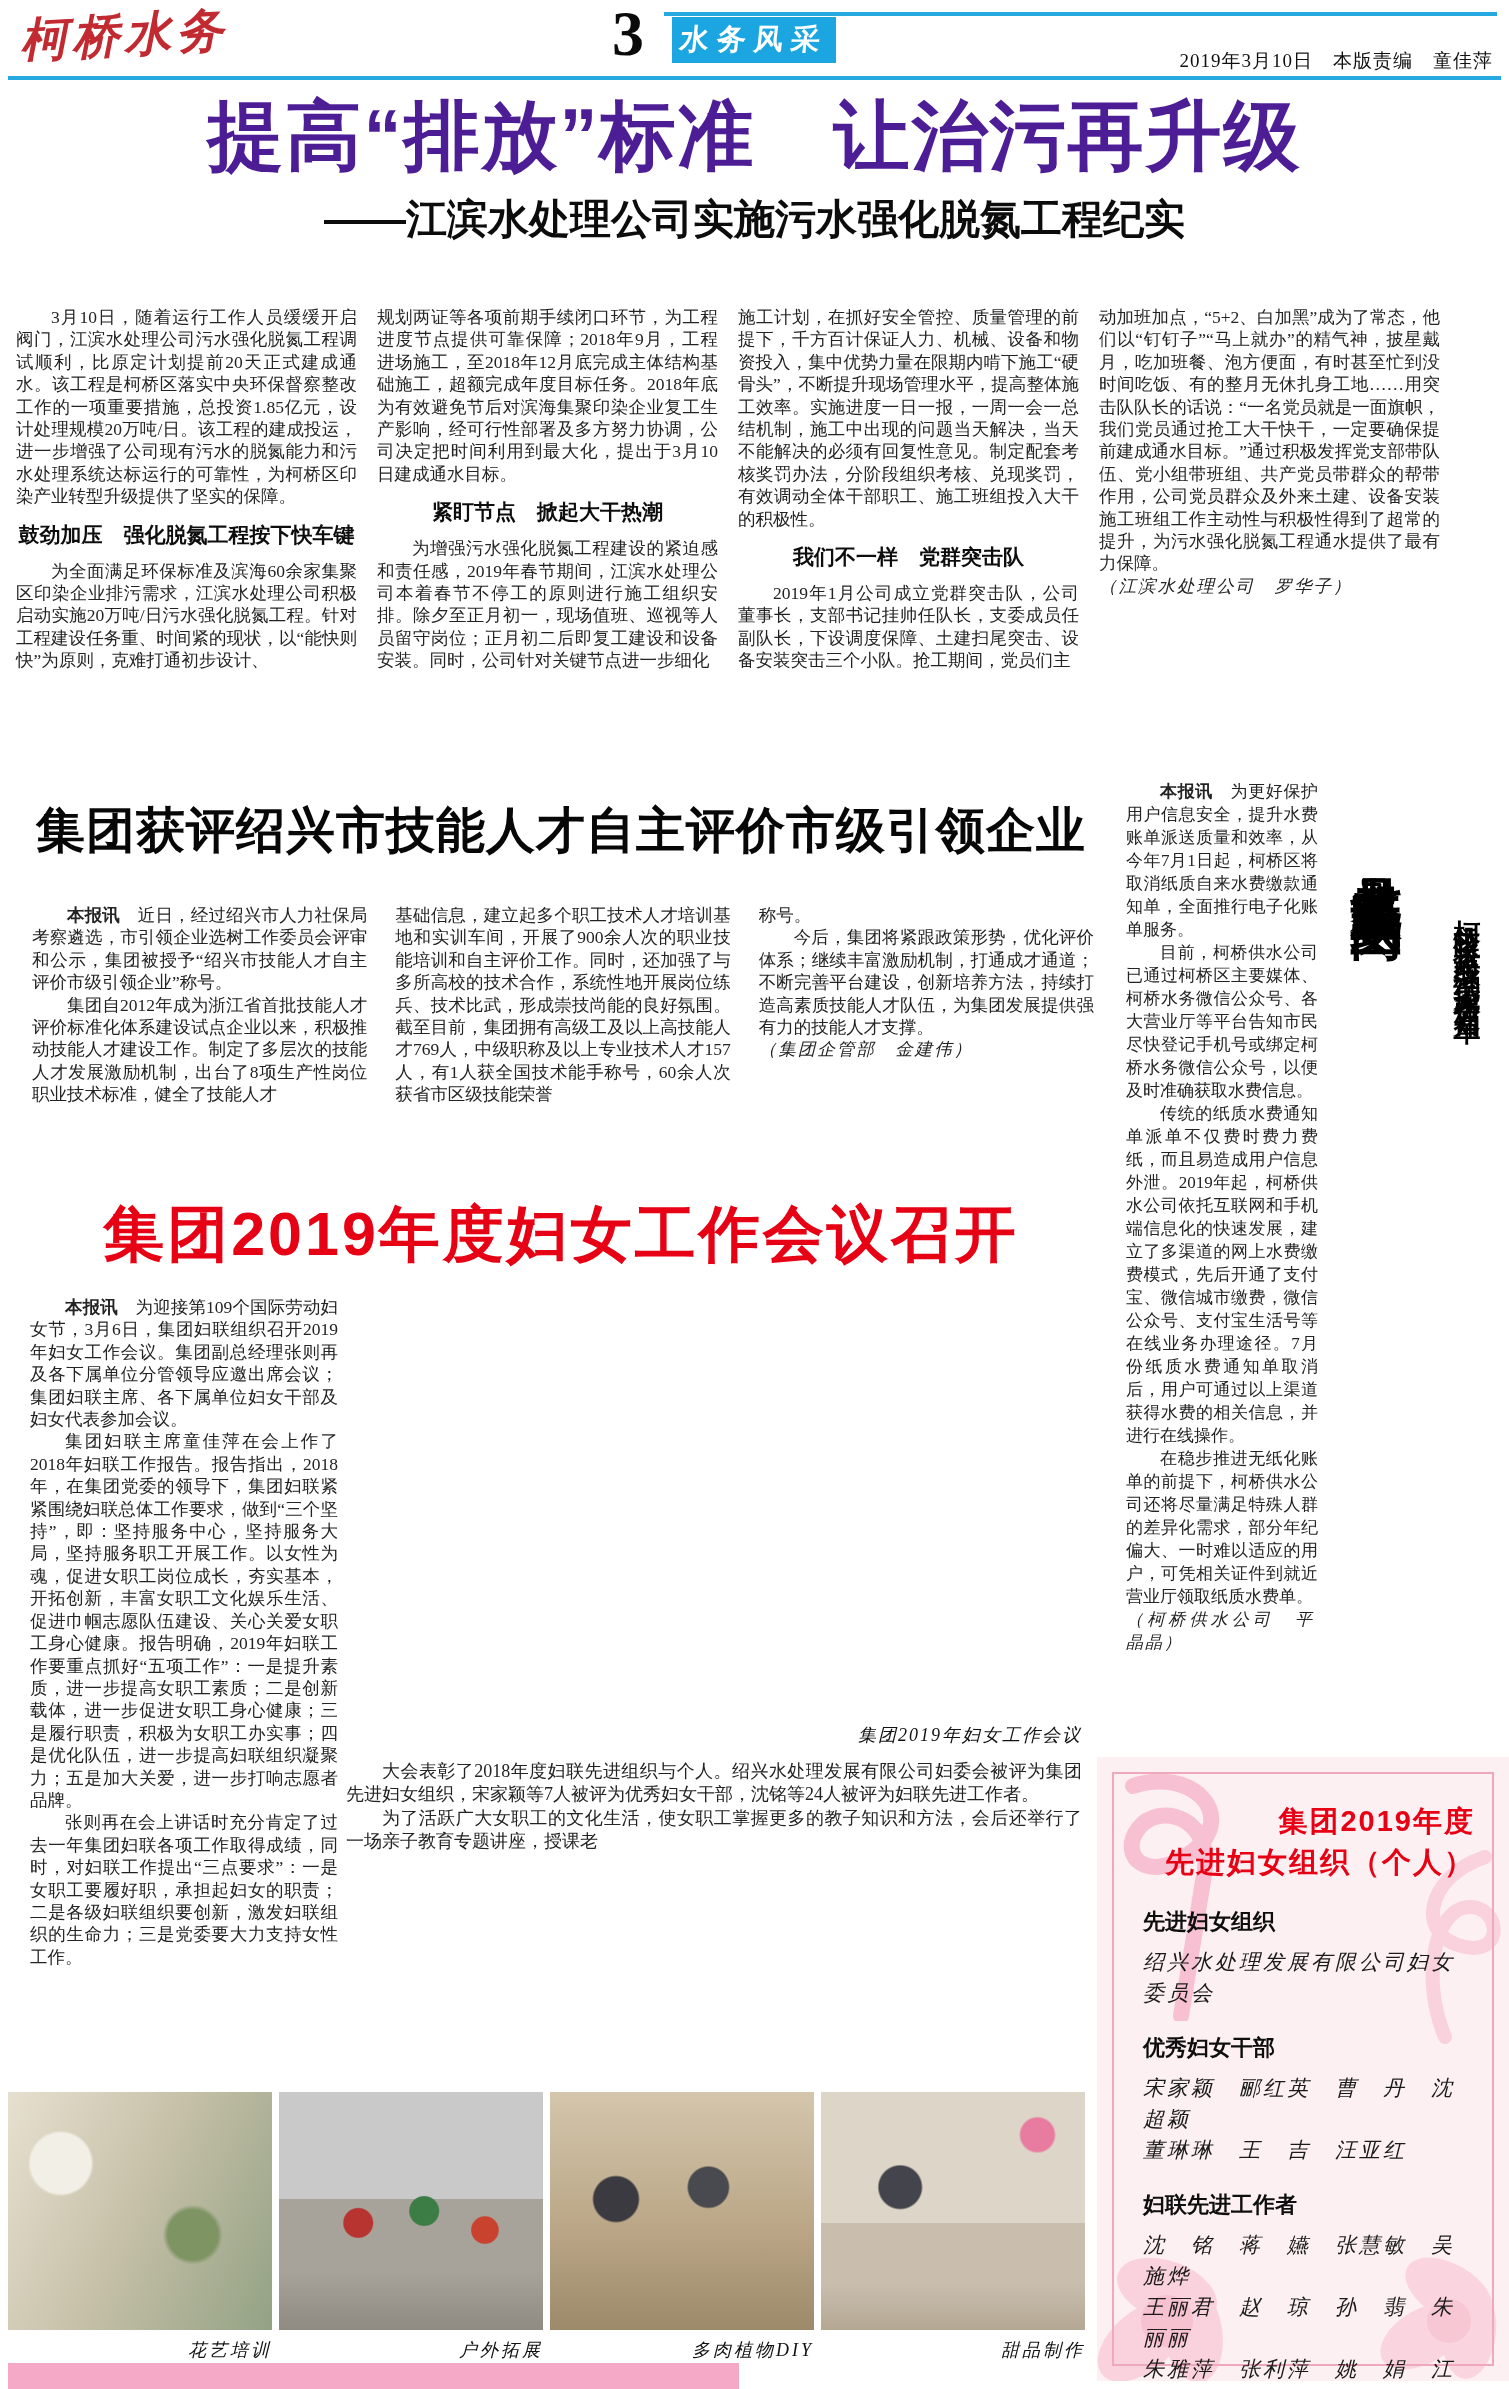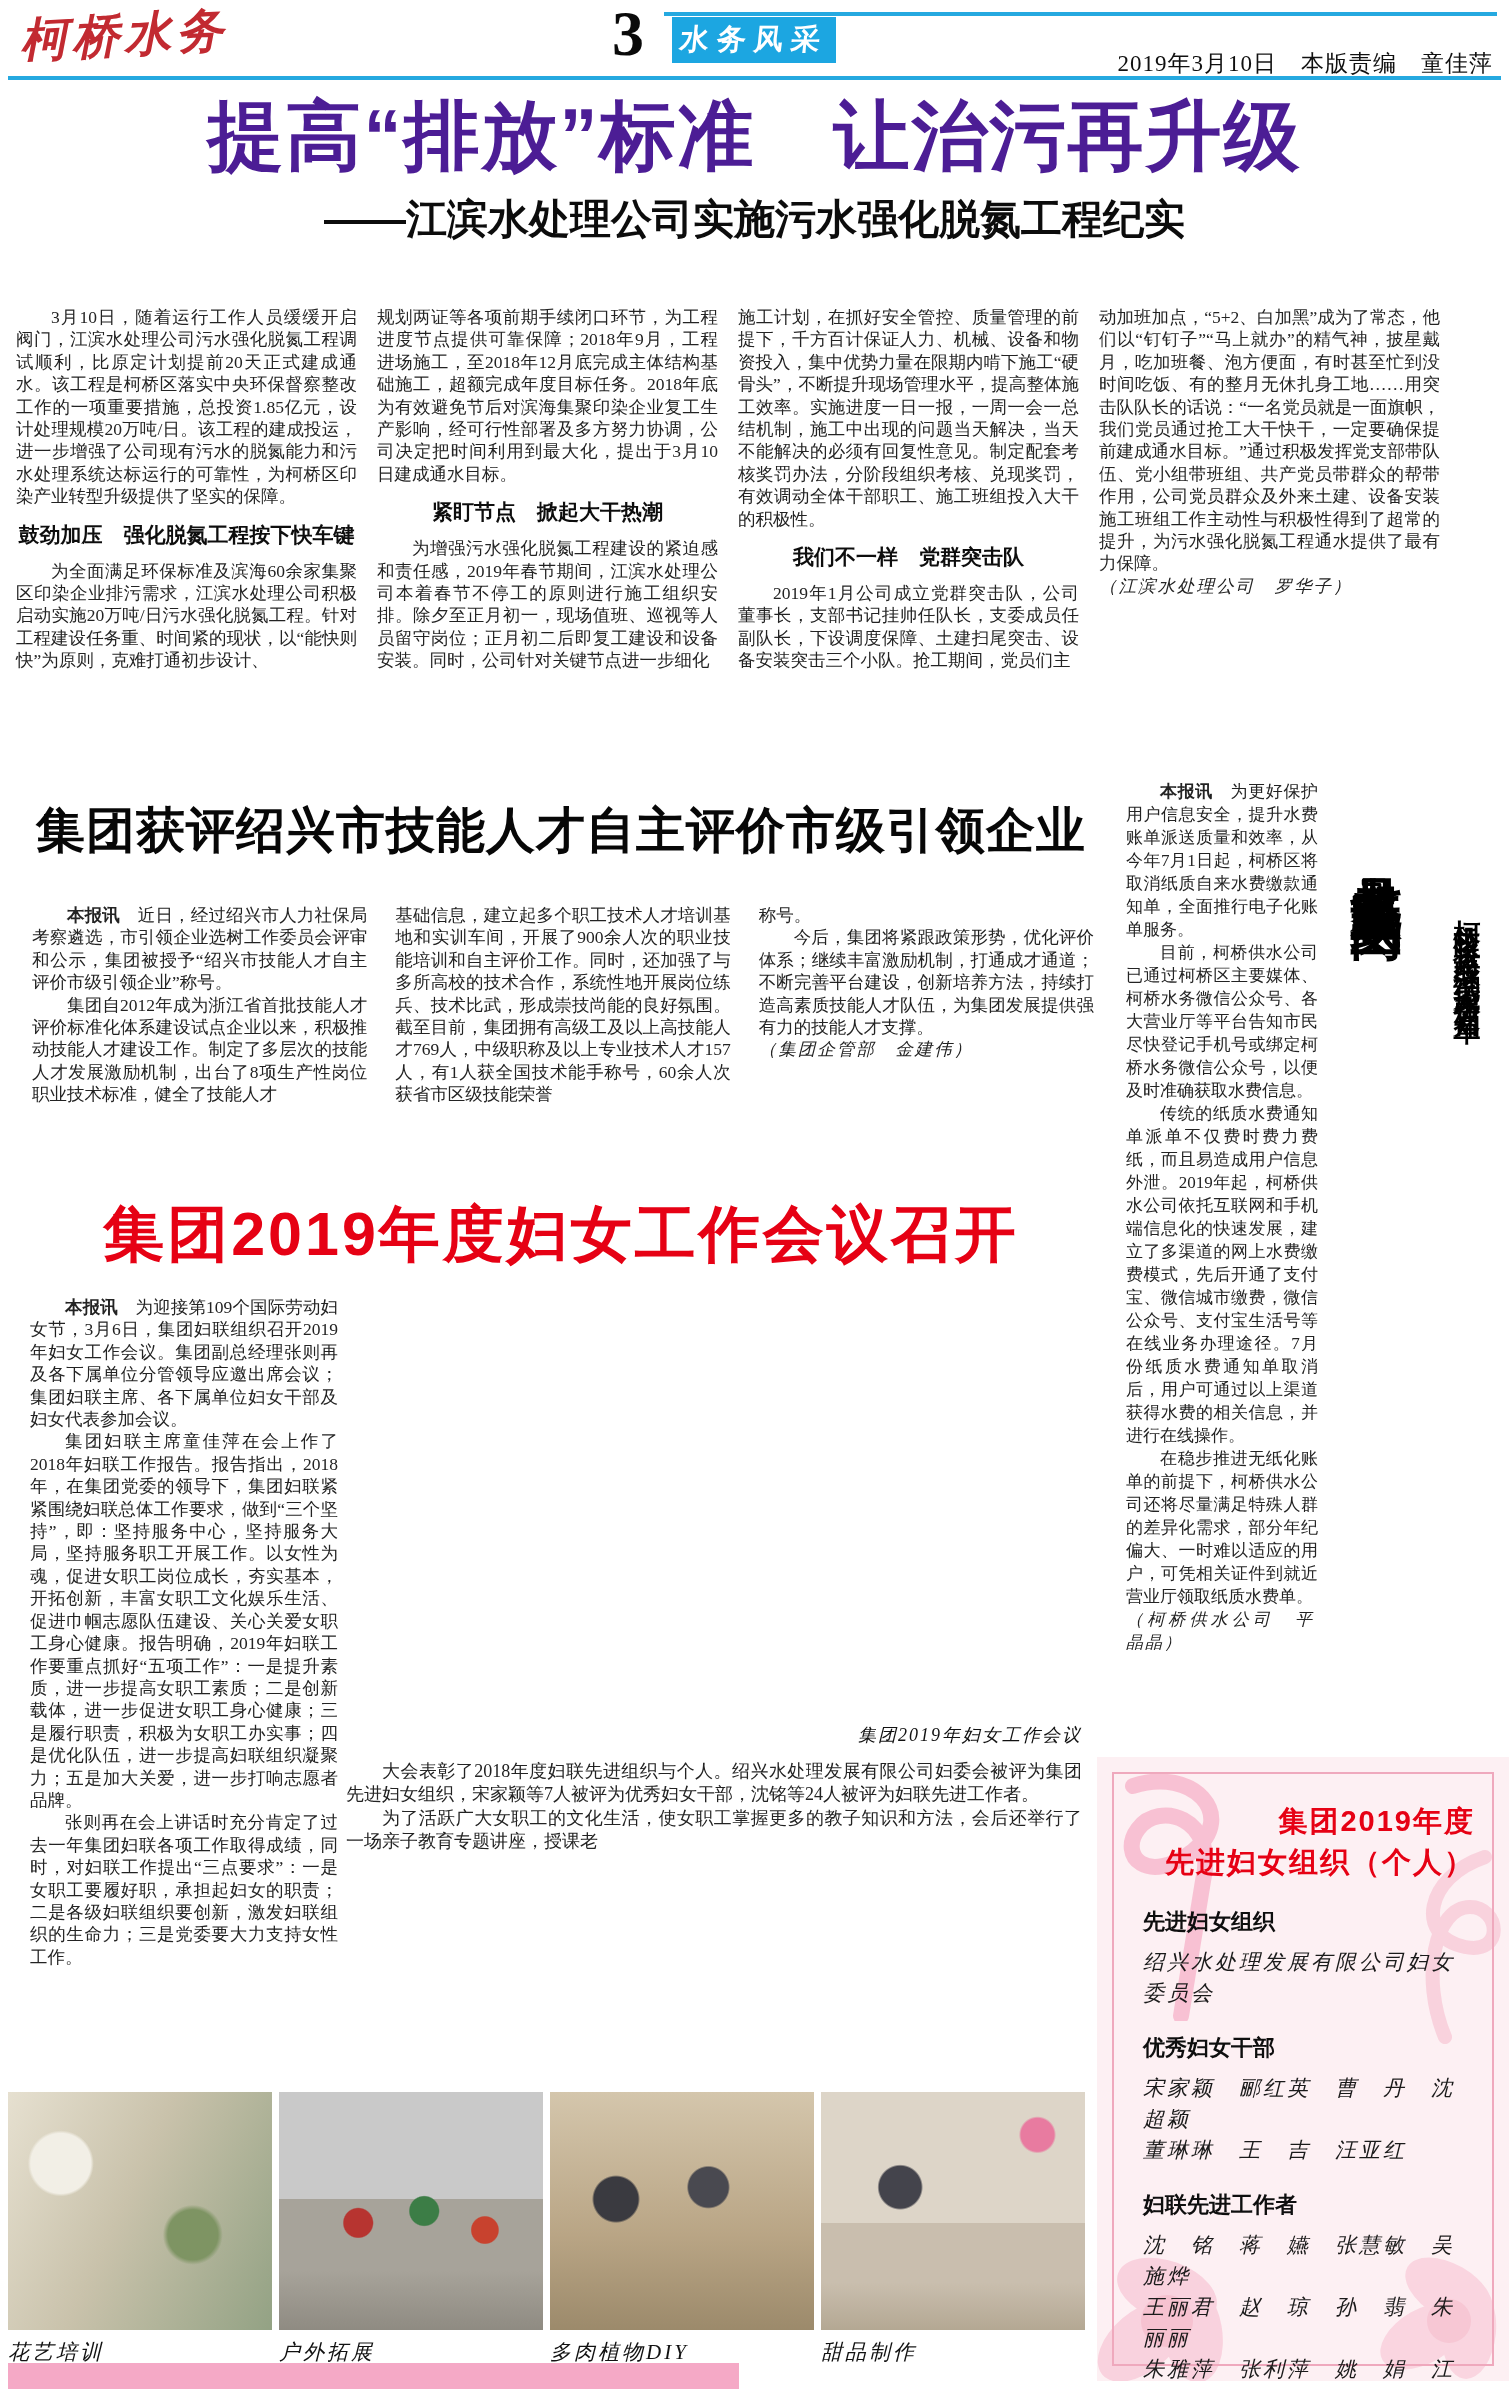--- a/index.html
+++ b/index.html
@@ -11,21 +11,21 @@
   .logo{left:20px;top:4px;font-size:47px;font-weight:bold;font-style:italic;
         color:#c22a31;font-family:"DejaVu Serif",serif;transform:rotate(-3deg);
         letter-spacing:5px;white-space:nowrap;}
   .top-rule{left:664px;top:12px;width:833px;height:4px;background:#25a9e0;}
   .pagenum{left:612px;top:2px;font-size:64px;font-weight:bold;line-height:1;
            font-family:"Liberation Serif",serif;color:#0a0a0a;}
   .section-badge{left:672px;top:17px;width:164px;height:46px;background:#1ca6e1;
         display:flex;align-items:center;justify-content:center;}
   .section-badge span{color:#fff;font:bold 29px "Liberation Sans",sans-serif;
         letter-spacing:8px;transform:skewX(-6deg);white-space:nowrap;}
-  .dateline{right:16px;top:48px;font-size:23px;color:#101010;letter-spacing:1px;}
+  .dateline{right:16px;top:48px;font-size:19px;color:#101010;letter-spacing:1px;}
   .bottom-rule{left:8px;top:76px;width:1493px;height:4px;background:#25a9e0;}
 
   
   .lead-headline{left:0;top:86px;width:100%;text-align:center;
         font:bold 76px "Liberation Sans",sans-serif;color:#4c1d95;letter-spacing:2px;}
   .lead-deck{left:0;top:192px;width:100%;text-align:center;
         font:bold 41px "Liberation Sans",sans-serif;color:#0c0c0c;}
   .lead-cols{left:16px;top:306px;width:1424px;display:flex;gap:20px;}
   .col{flex:1;min-width:0;}
   p.body{margin:0;font-size:17.5px;line-height:22.4px;text-align:justify;color:#232323;}
@@ -88,21 +88,21 @@
   .ph2{background:radial-gradient(circle 26px at 30% 55%,#b73430 0 55%,transparent 60%),
        radial-gradient(circle 26px at 55% 50%,#3c7d46 0 55%,transparent 60%),
        radial-gradient(circle 24px at 78% 58%,#c8422e 0 55%,transparent 60%),
        linear-gradient(#c9c9c9 0 45%,#a7a39a 45% 75%,#8f8b82);}
   .ph3{background:radial-gradient(circle 40px at 25% 45%,#3a3a40 0 55%,transparent 60%),
        radial-gradient(circle 36px at 60% 40%,#494950 0 55%,transparent 60%),
        linear-gradient(#d4c6ac,#b9a585 60%,#9c8a6b);}
   .ph4{background:radial-gradient(circle 30px at 82% 18%,#e87ba0 0 55%,transparent 62%),
        radial-gradient(circle 38px at 30% 40%,#44444c 0 55%,transparent 60%),
        linear-gradient(#ddd5c8 0 55%,#c9beae 55% 80%,#b4a893);}
-  .strip figcaption{text-align:left;font-size:21px;font-style:italic;
+  .strip figcaption{text-align:right;font-size:18px;font-style:italic;
        letter-spacing:3px;margin-top:8px;color:#111;}
   .pink-strip{left:8px;top:2363px;width:731px;height:26px;background:#f5a9c6;}
 
   
   .bill-text{left:1126px;top:780px;width:192px;}
   .bill-text p.body{font-size:17px;line-height:23px;}
   .bill-title{left:1318px;top:836px;width:116px;height:614px;
       writing-mode:vertical-rl;text-orientation:upright;
       font:bold 51px "Liberation Sans",sans-serif;letter-spacing:3px;line-height:116px;
       color:#000;}

